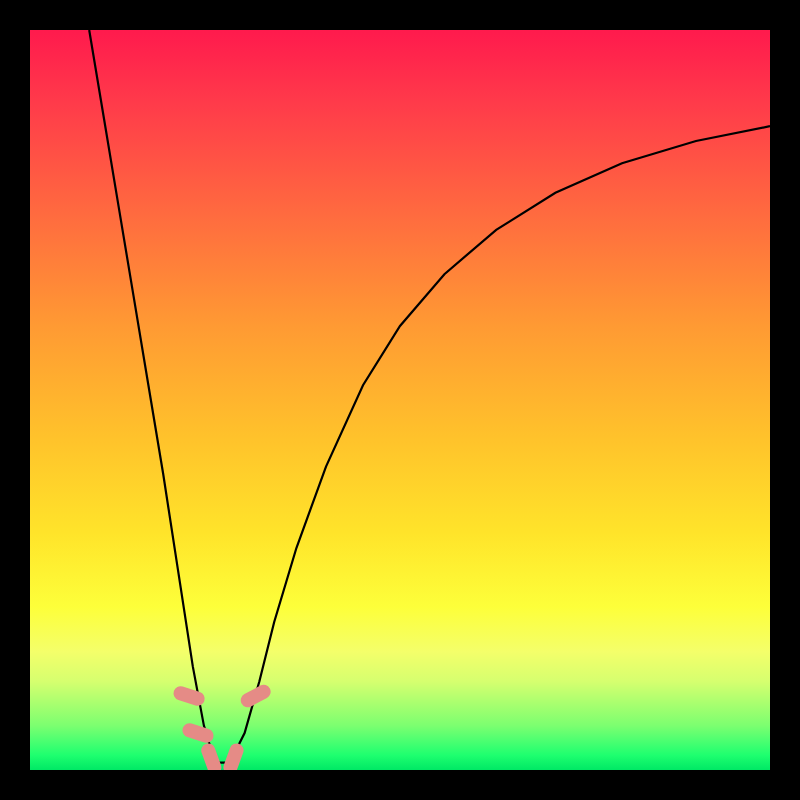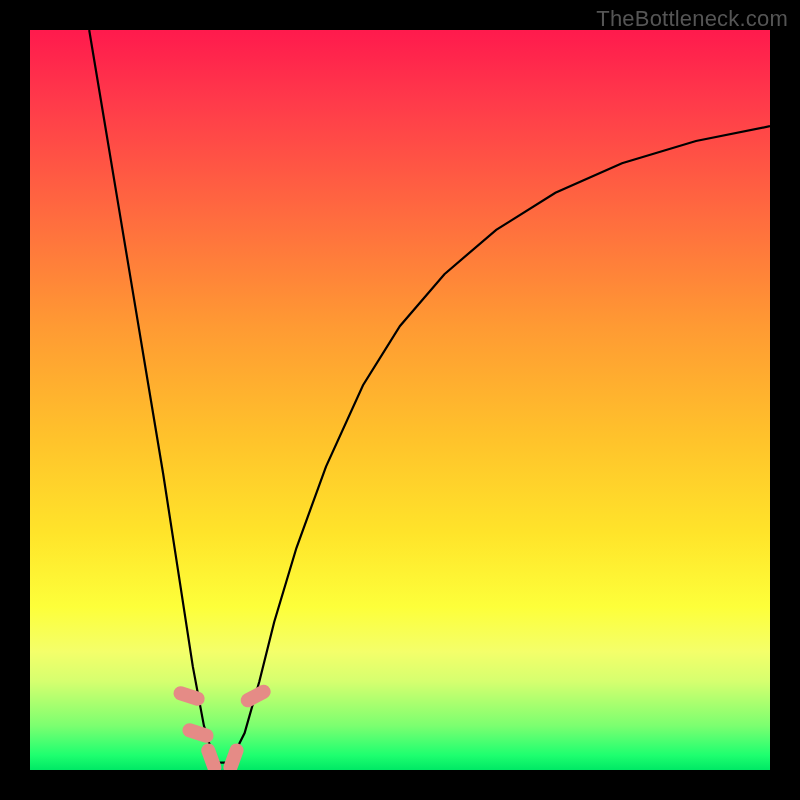--- a/index.html
+++ b/index.html
@@ -55,21 +55,20 @@
     left: 0;
     top: 0;
     width: 740px;
     height: 740px;
   }
 </style>
 </head>
 <body>
 
 <div class="frame">
-  <div class="watermark">TheBottleneck.com</div>
 
   <div class="plot">
     <svg class="curve" viewBox="0 0 740 740" preserveAspectRatio="none">
       <path id="curve-path" d="M59.2 0.0 L74.0 88.8 L88.8 177.6 L103.6 266.4 L118.4 355.2 L133.2 444.0 L148.0 540.2 L162.8 636.4 L173.9 695.6 L185.0 732.6 L199.8 732.6 L214.6 703.0 L229.4 651.2 L244.2 592.0 L266.4 518.0 L296.0 436.6 L333.0 355.2 L370.0 296.0 L414.4 244.2 L466.2 199.8 L525.4 162.8 L592.0 133.2 L666.0 111.0 L740.0 96.2" fill="none" stroke="#000" stroke-width="2.2"></path>
       <g id="markers">
           <rect x="152.1" y="650.0" width="14" height="32" rx="7" ry="7" fill="#e58b86" transform="rotate(-72 159.1 666.0)"></rect>
           <rect x="161.0" y="687.0" width="14" height="32" rx="7" ry="7" fill="#e58b86" transform="rotate(-72 168.0 703.0)"></rect>
           <rect x="174.3" y="712.9" width="14" height="32" rx="7" ry="7" fill="#e58b86" transform="rotate(-20 181.3 728.9)"></rect>
           <rect x="196.5" y="712.9" width="14" height="32" rx="7" ry="7" fill="#e58b86" transform="rotate(20 203.5 728.9)"></rect>
           <rect x="218.7" y="650.0" width="14" height="32" rx="7" ry="7" fill="#e58b86" transform="rotate(62 225.7 666.0)"></rect>

